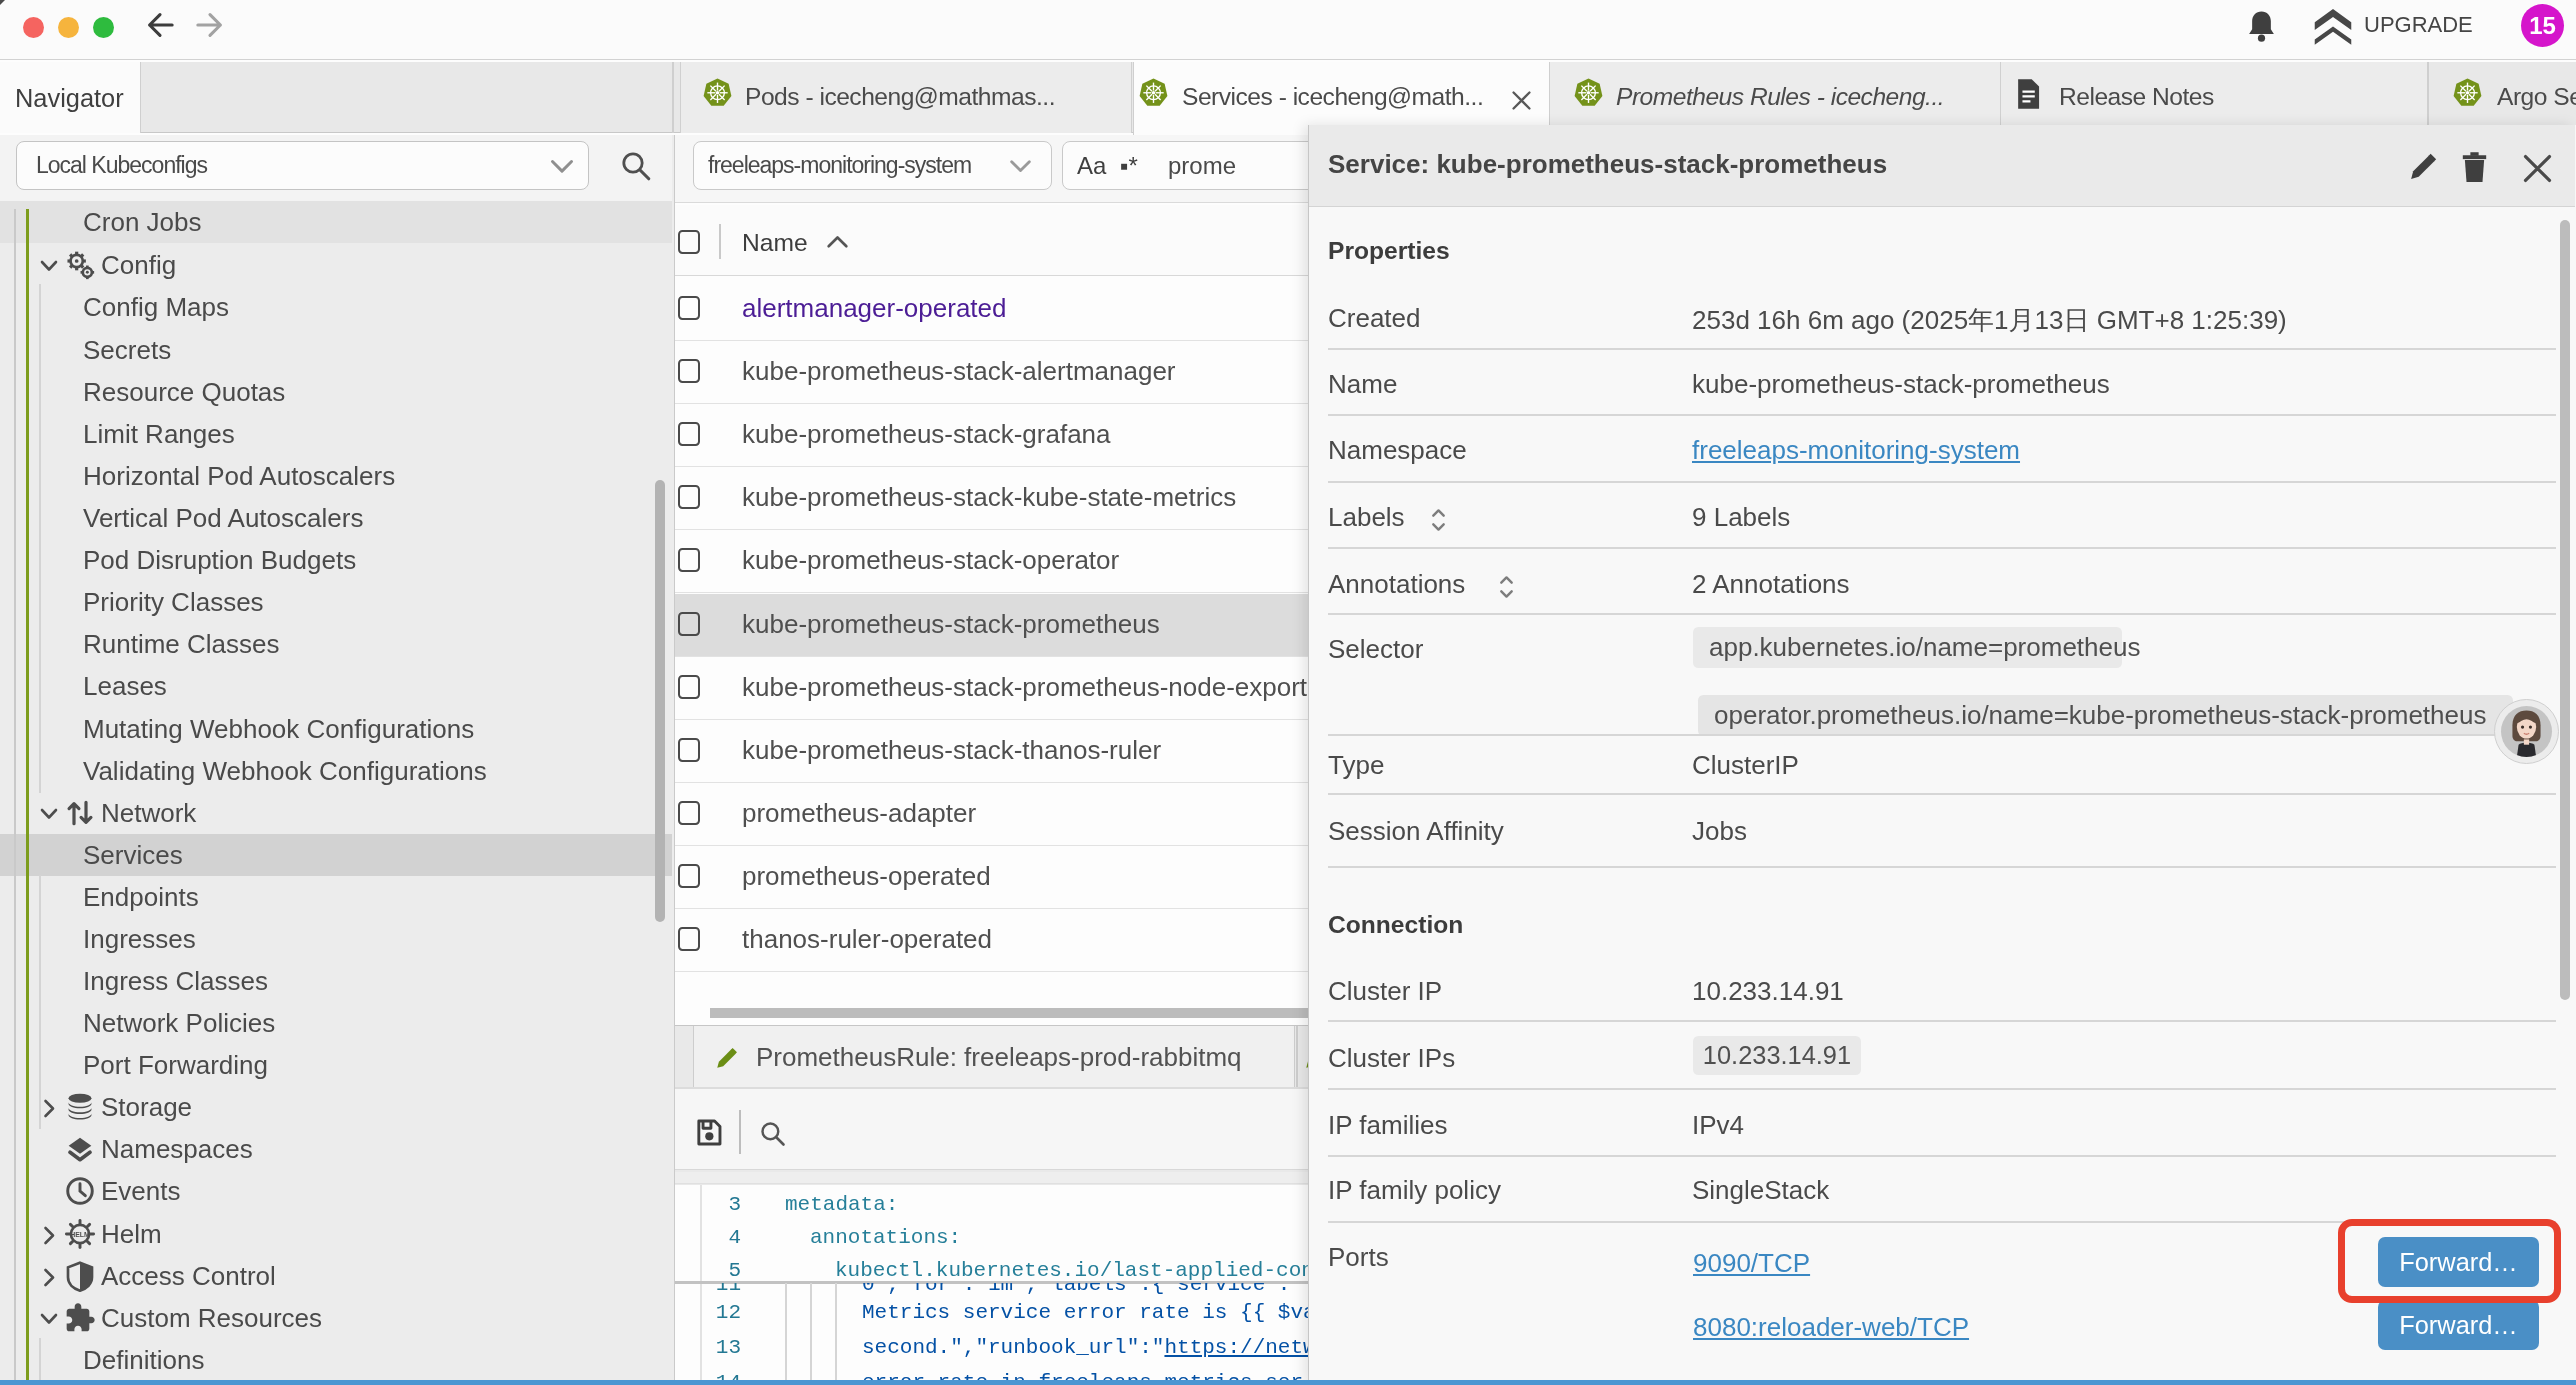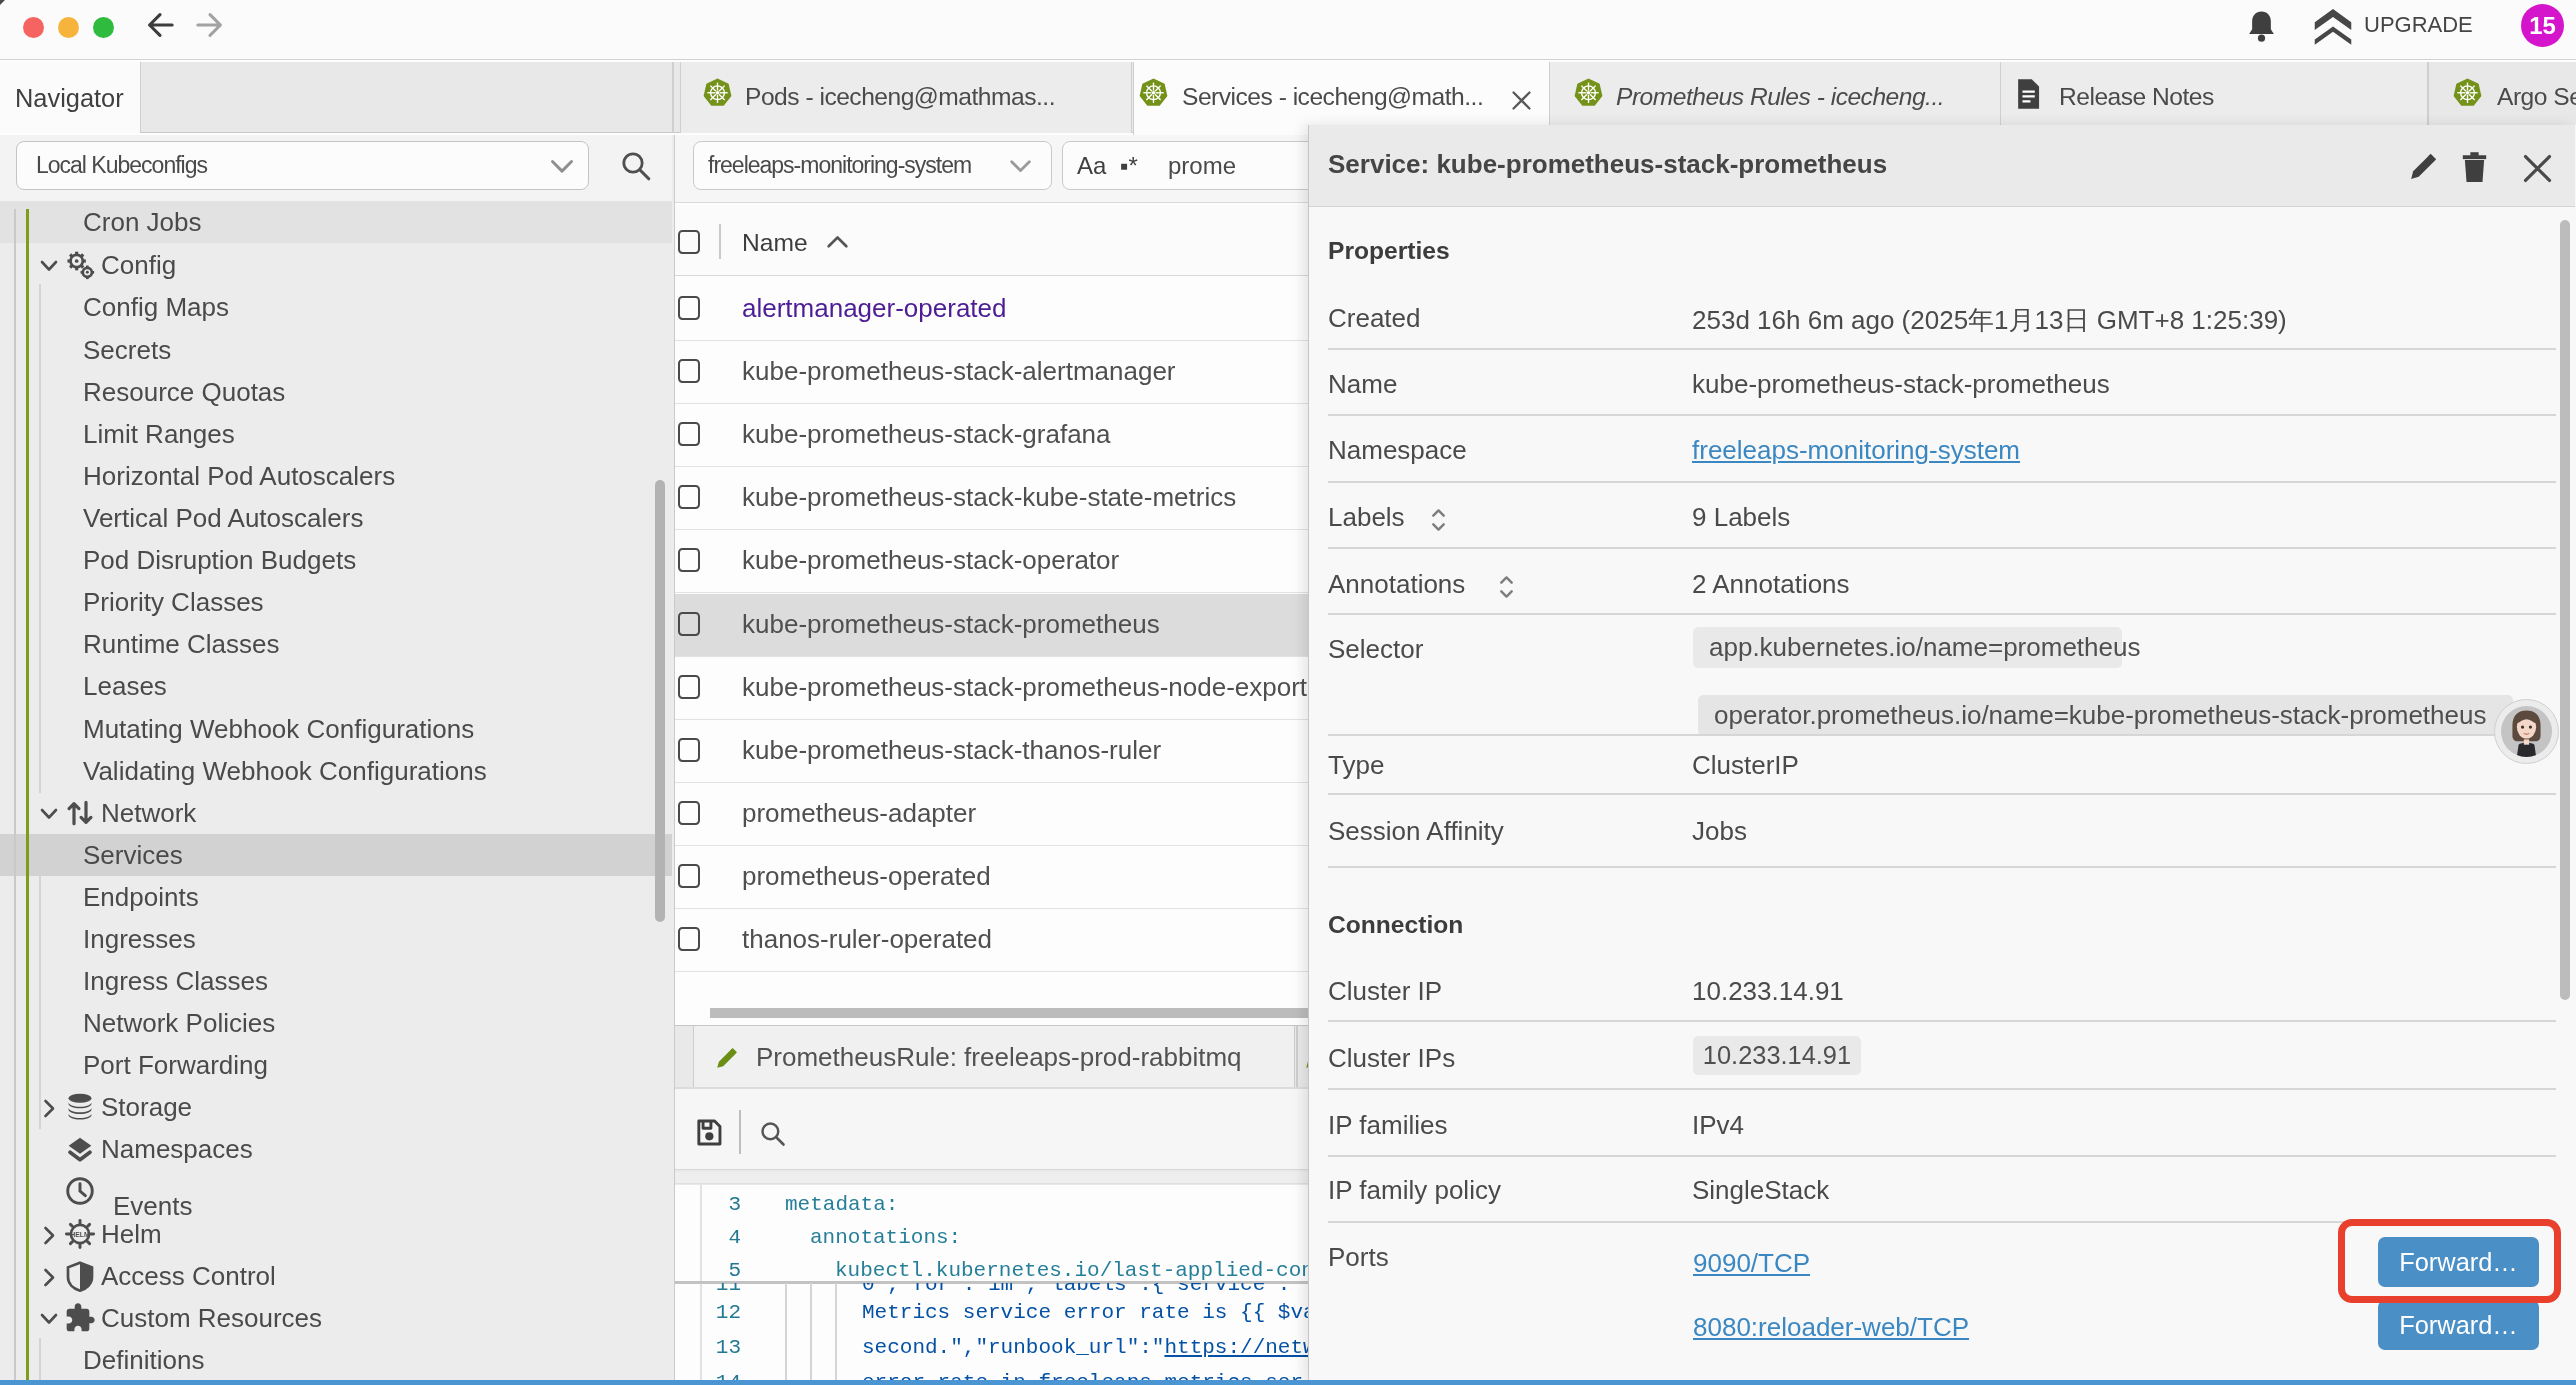--- a/index.html
+++ b/index.html
@@ -242,21 +242,21 @@
         </svg>
         <div style="position:absolute;left:101px;top:0;line-height:42px;">Namespaces</div>
       </div>
   <div class="abs" style="left:0;top:1035px;width:672px;height:42px;font-size:26px;color:#4a4a4a;white-space:nowrap;">
         <svg style="position:absolute;left:64px;top:5.3px" width="32" height="32" viewBox="0 0 24 24">
           <g stroke="#4d4d4d" stroke-width="2.2" fill="none">
             <circle cx="12" cy="12" r="9.2"></circle>
             <path d="M12 6.5 L12 12 L16 15.5" stroke-linecap="round"></path>
           </g>
         </svg>
-        <div style="position:absolute;left:101px;top:15px;line-height:42px;margin-left:12px;">Events</div>
+        <div style="position:absolute;left:101px;top:0;line-height:42px;">Events</div>
       </div>
   <div class="abs" style="left:0;top:1078px;width:672px;height:42px;font-size:26px;color:#4a4a4a;white-space:nowrap;">
         <svg style="position:absolute;left:37px;top:9.6px" width="24" height="24" viewBox="0 0 24 24">
           <use href="#chevright"></use>
         </svg>
         <svg style="position:absolute;left:64px;top:5.3px;font-size:30px" width="32" height="32" viewBox="0 0 24 24">
           <g stroke="#4d4d4d" fill="none">
   <circle cx="12" cy="12" r="6.8" stroke-width="2"></circle>
   <g stroke-width="2.2" stroke-linecap="round">
               <line x1="12" y1="1.8" x2="12" y2="4.6"></line>

